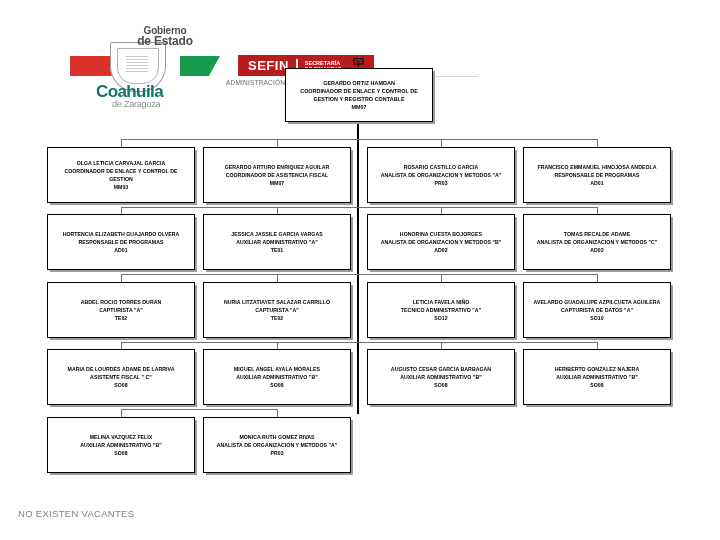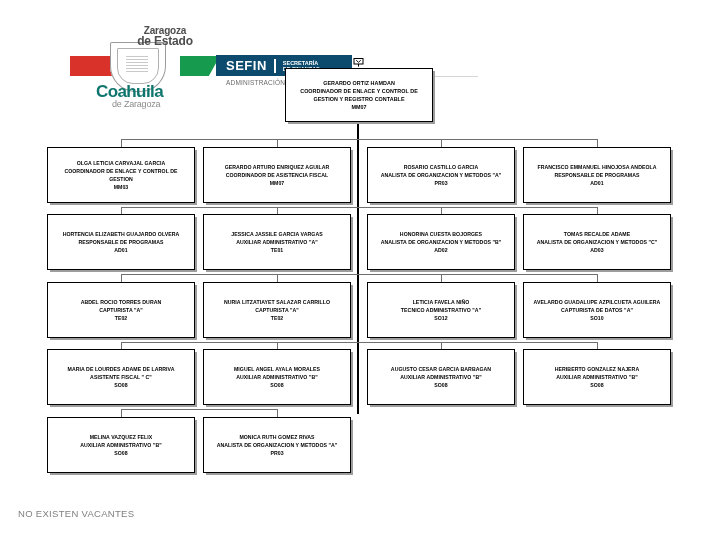--- a/index.html
+++ b/index.html
@@ -51,23 +51,23 @@
   .coahuila{
     position:absolute; left:38px; top:56px;
     font-size:17px; font-weight:bold; color:#0f766e;
     letter-spacing:-.6px;
   }
   .zaragoza{
     position:absolute; left:44px; top:73px;
     font-size:9px; color:#8c8c8c; letter-spacing:-.2px;margin-left:10px;
   }
   .sefin-bar{
-    position:absolute; left:158px; top:29px;
+    position:absolute; left:180px; top:29px;
     width:136px; height:21px;
-    background:#0c4a6e;
+    background:#b91c1c;
     display:flex; align-items:center;
   }
   .sefin-word{
     color:#ffffff; font-weight:bold; font-size:13px;
     padding-left:10px; letter-spacing:.5px;
   }
   .sefin-div{
     width:2px;height:14px;background:#ffffff;margin:0 7px;
   }
   .sefin-sub{
@@ -124,21 +124,21 @@
   }
 </style>
 </head>
 <body>
 
 <div id="logo-area">
   <div class="flag-left"></div>
   <div class="flag-right"></div>
   <div class="shield"></div>
   <div class="gob-text">
-    <span>Zaragoza</span><br>
+    <span>Gobierno</span><br>
     <span class="l2">de Estado</span>
   </div>
   <div class="coahuila">Coahuila</div>
   <div class="zaragoza">de Zaragoza</div>
 
   <div class="sefin-bar">
     <span class="sefin-word">SEFIN</span>
     <span class="sefin-div"></span>
     <span class="sefin-sub">
       <span>SECRETARÍA</span><br>

